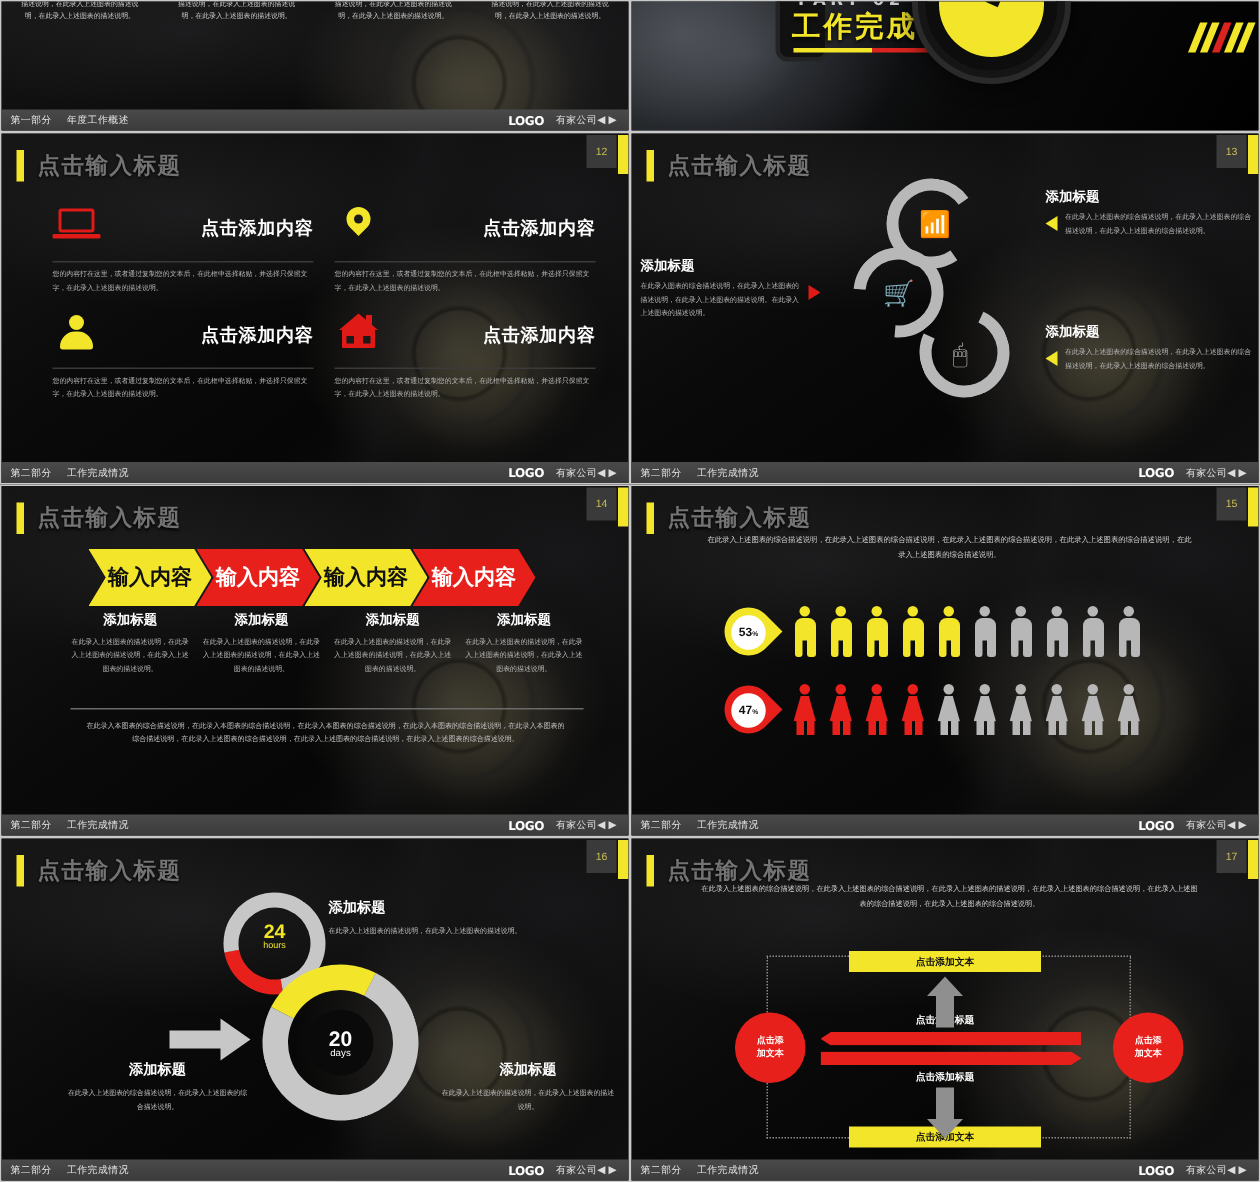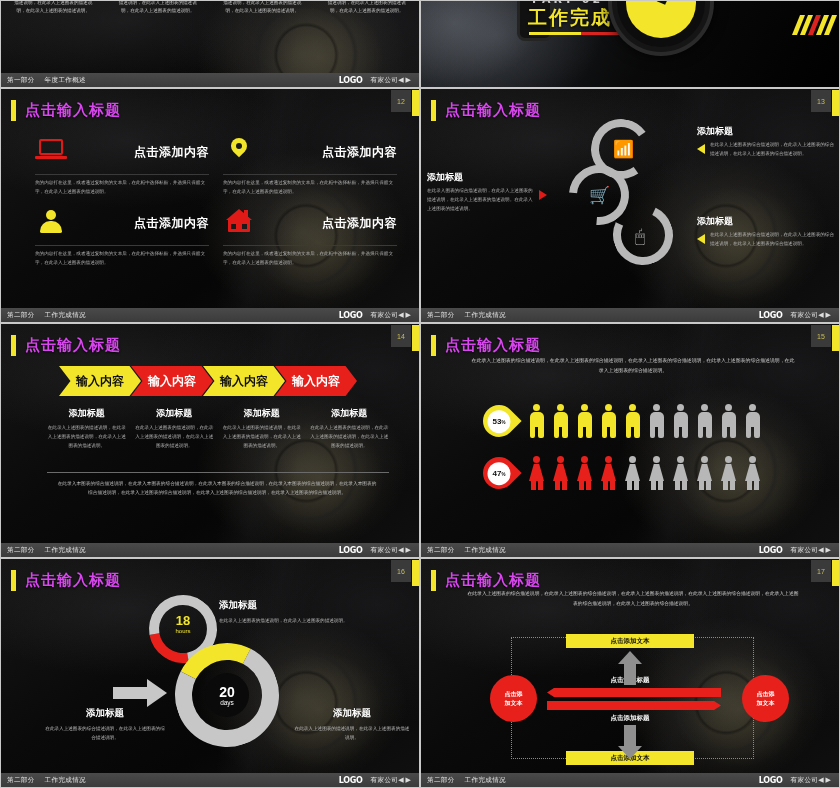--- a/index.html
+++ b/index.html
@@ -40,21 +40,21 @@
     background:
       radial-gradient(circle at 73% 63%, rgba(0,0,0,0) 28px, rgba(0,0,0,0.35) 30px, rgba(0,0,0,0) 33px),
       radial-gradient(circle at 73% 63%, rgba(0,0,0,0) 46px, rgba(30,30,30,0.5) 49px, rgba(0,0,0,0) 53px),
       linear-gradient(100deg, rgba(0,0,0,0) 55%, rgba(28,28,30,0.35) 62%, rgba(0,0,0,0) 70%);
   }
   .inner { position:relative; z-index:2; width:100%; height:100%; }
 
   
   .slide-head { position:absolute; top:11px; left:10px; display:flex; align-items:center; }
   .tick { width:5px; height:21px; background:#f2e52a; margin-right:9px; }
-  .s-title { color:#d946ef; font-size:15px; font-weight:bold; letter-spacing:1px;
+  .s-title { color:#737373; font-size:15px; font-weight:bold; letter-spacing:1px;
              text-shadow:0 1px 2px #000; }
   .pagebadge {
     position:absolute; top:1px; right:8px;
     width:20px; height:22px; background:#3a3a3a;
     color:#c9bf55; font-size:7px; display:flex; align-items:center; justify-content:center;
   }
   .pagebar { position:absolute; top:1px; right:0px; width:7px; height:26px; background:#f2e52a; }
 
   
   .foot {
@@ -147,22 +147,22 @@
   .side-h { color:#fff; font-size:9px; font-weight:bold; margin-bottom:3px; }
   .side-p { color:#bdbdbd; font-size:4.6px; line-height:1.95; }
   .side-row { display:flex; align-items:flex-start; gap:5px; }
   .tri-r { width:0;height:0;border-top:5px solid transparent;border-bottom:5px solid transparent;
            border-left:8px solid #e01b17; margin-top:3px; flex:0 0 auto; }
   .tri-l { width:0;height:0;border-top:5px solid transparent;border-bottom:5px solid transparent;
            border-right:8px solid #f2e52a; margin-top:3px; flex:0 0 auto; }
 
   
   .chevs { position:absolute; top:42px; left:58px; display:flex; }
-  .chev { position:relative; width:82px; height:30px; display:flex; align-items:center;
-          justify-content:center; color:#111; font-size:12px; font-weight:bold;
+  .chev { position:relative; width:82px; height:38px; display:flex; align-items:center;
+          justify-content:center; color:#111; font-size:14px; font-weight:bold;
           clip-path:polygon(0 0, 86% 0, 100% 50%, 86% 100%, 0 100%, 14% 50%); margin-left:-10px; }
   .chev:first-child { margin-left:0; }
   .chev.y { background:#f2e52a; }
   .chev.r { background:#e8201c; color:#fff; }
   .proc-cols { position:absolute; top:83px; left:46px; right:30px; display:flex; gap:8px; }
   .proc-col { flex:1; text-align:center; }
   .proc-h { color:#fff; font-size:9px; font-weight:bold; margin-bottom:4px; }
   .proc-p { color:#bdbdbd; font-size:4.6px; line-height:1.95; }
   .proc-rule { position:absolute; left:46px; right:30px; top:148px; height:1px; background:#6b6b6b; }
   .proc-sum { position:absolute; left:56px; right:42px; top:155px; color:#c2c2c2;
@@ -636,21 +636,21 @@
       <div class="pagebar"></div>
       <div class="pagebadge">16</div>
       <div class="slide-head">
         <span class="tick"></span>
         <span class="s-title">点击输入标题</span>
       </div>
 
       <div class="cw">
         <div class="dn1"></div>
         <div class="dn1-lab">
-          <b>18</b>
+          <b>24</b>
           <s>hours</s>
         </div>
         <div class="dn2"></div>
         <div class="dn2-core">
           <b>20</b>
           <s>days</s>
         </div>
       </div>
       <div class="big-arrow">
           <i class="sh"></i>

